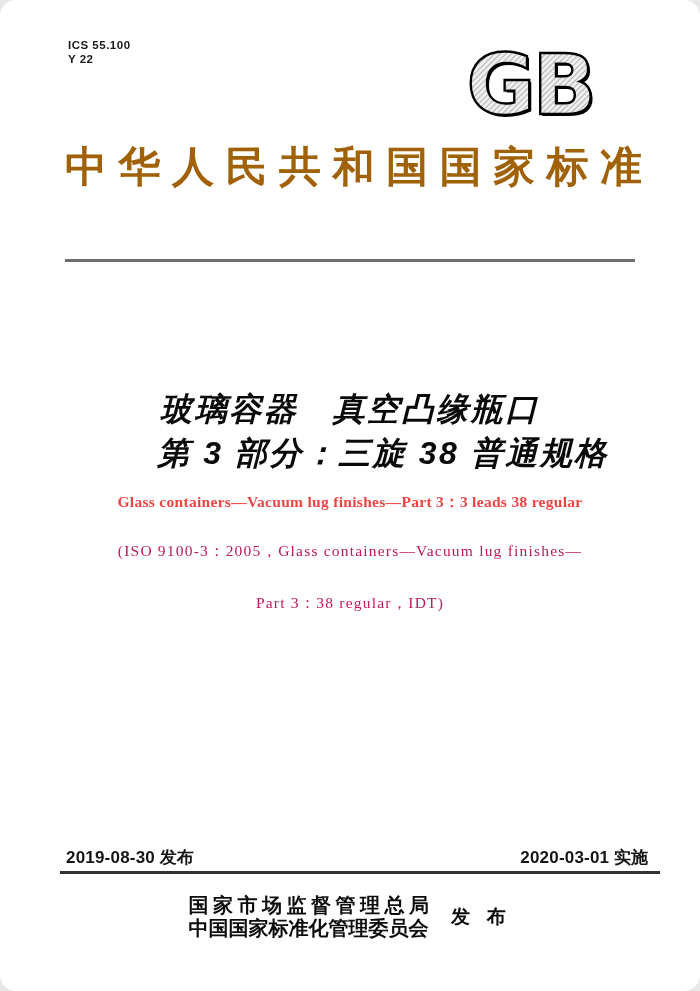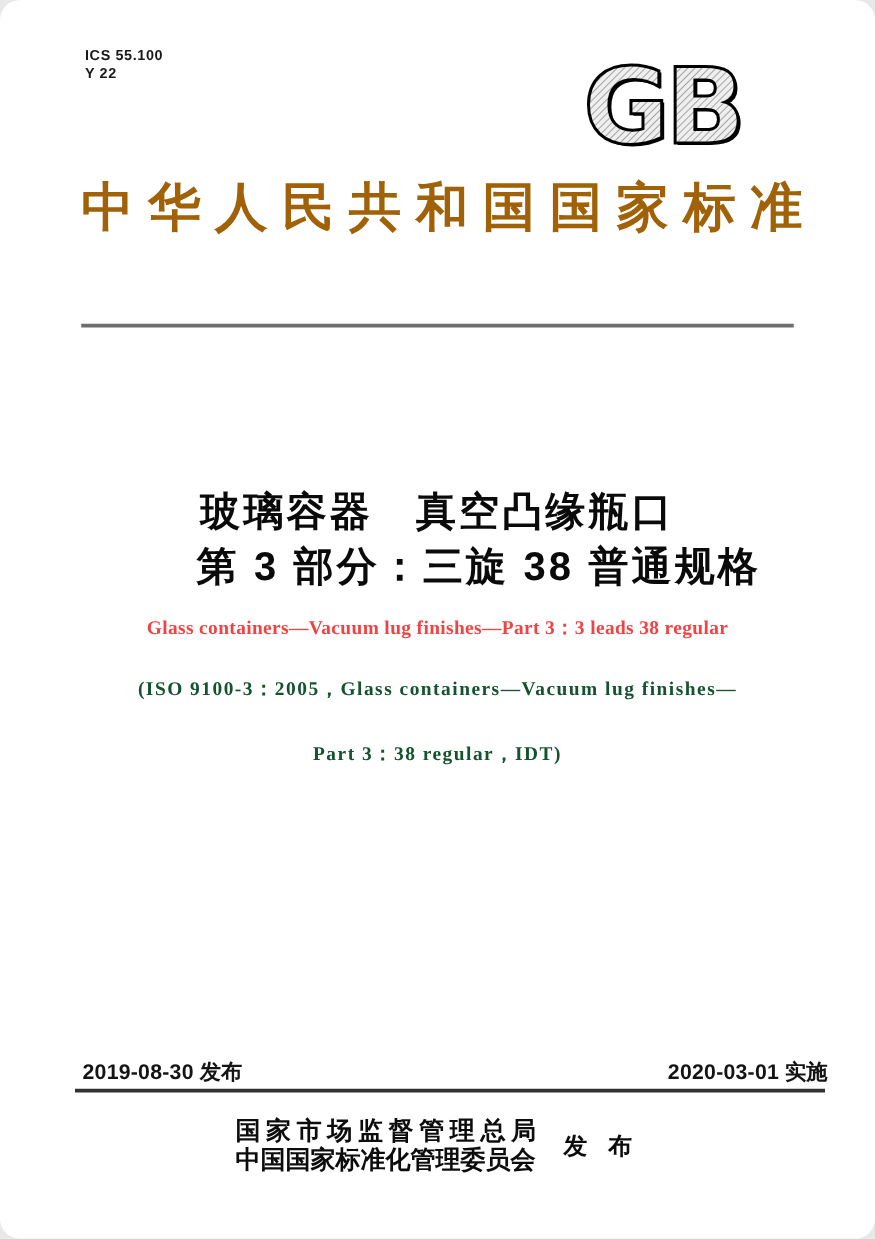--- a/index.html
+++ b/index.html
@@ -36,46 +36,46 @@
     white-space:nowrap;
   }
   .rule-top{
     position:absolute;left:65px;top:259px;width:570px;height:2.5px;
     background:#6e6e6e;
   }
   .title-zh{
     position:absolute;left:0;width:700px;text-align:center;
     font-family:"Liberation Sans","DejaVu Sans",sans-serif;
     font-weight:bold;color:#0a0a0a;font-size:32px;line-height:34px;
-    letter-spacing:2.5px;white-space:nowrap;
+    letter-spacing:2.5px;white-space:nowrap;font-style:italic;
   }
   .title-zh.l1{top:392px;}
   .title-zh.l2{top:436px;margin-left:33px;}
   .title-en{
     position:absolute;left:0;top:492px;width:700px;text-align:center;
     font-family:"Liberation Serif","DejaVu Serif",serif;
     font-weight:bold;font-size:15.5px;letter-spacing:.3px;color:#ef4444;
     white-space:nowrap;
   }
   .iso-ref{
     position:absolute;left:0;width:700px;text-align:center;
     font-family:"Liberation Serif","DejaVu Serif",serif;
-    font-size:15.5px;letter-spacing:1.2px;color:#14532d;white-space:nowrap;font-weight:bold;
+    font-size:15.5px;letter-spacing:1.2px;color:#be185d;white-space:nowrap;
   }
   .iso-ref.l1{top:541px;}
   .iso-ref.l2{top:593px;}
   
   .date{
     position:absolute;top:846px;
     font-family:"Liberation Sans","DejaVu Sans",sans-serif;
     font-weight:bold;font-size:17px;color:#141414;white-space:nowrap;
   }
   .date .d{letter-spacing:.2px;}
   .date.issue{left:66px;}
-  .date.impl{right:38px;}
+  .date.impl{right:52px;}
   .rule-bottom{
     position:absolute;left:60px;top:871px;width:600px;height:2.5px;
     background:#323232;
   }
   
   .publisher{
     position:absolute;left:0;top:884px;width:700px;
     display:flex;justify-content:center;align-items:center;gap:16px;margin-top:10px;
   }
   .pub-lines{

